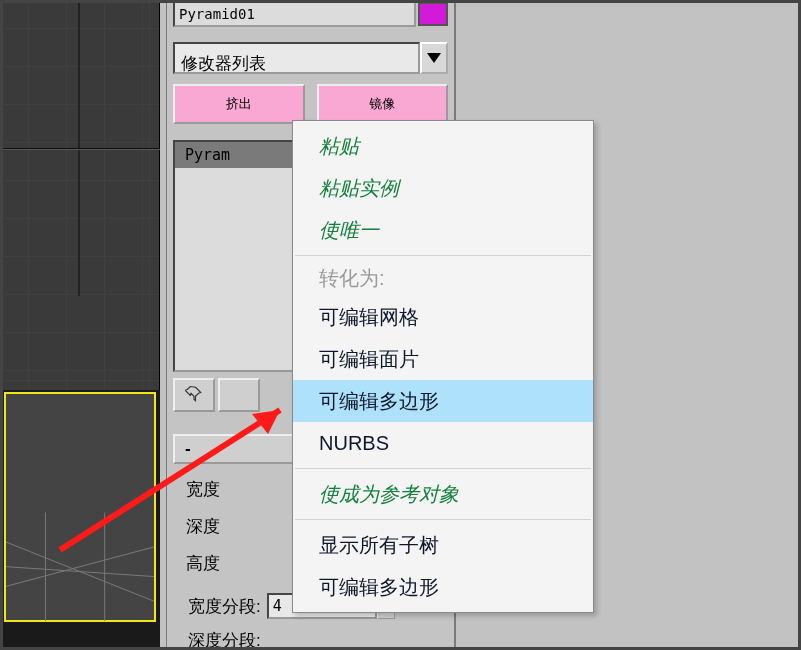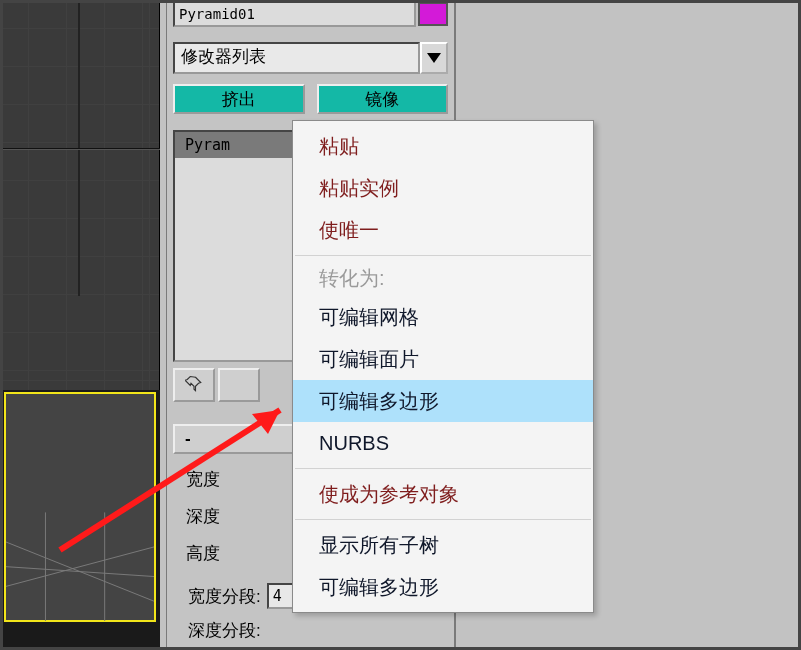--- a/index.html
+++ b/index.html
@@ -20,26 +20,26 @@
 
   
   .panel { position:absolute; left:166px; top:0; width:290px; height:650px; background:#c4c4c4; border-left:1px solid #7a7a7a; border-right:2px solid #7a7a7a;}
   .panel > * { margin-left:6px; margin-right:6px; }
 
   .name-row { display:flex; align-items:center; margin-top:0; height:28px;}
   .name-input { flex:1; background:#dcdcdc; border:2px inset #999; height:26px; padding:0 4px; font: 14px/22px monospace; }
   .color-swatch { width:30px; height:24px; background:#d31ad8; border:2px solid #555; margin-left:2px; }
 
   .dropdown { margin-top:14px; display:flex;}
-  .dropdown-field { flex:1; background:#e9e9e9; border:2px inset #999; height:32px; font-size:17px; padding:1px 6px;}
+  .dropdown-field { flex:1; background:#e9e9e9; border:2px inset #999; height:32px; font-size:17px; padding:8px 6px;}
   .dropdown-btn { width:28px; height:32px; background:#d8d8d8; border:2px outset #fff; display:flex; align-items:center; justify-content:center;}
   .tri-down { width:0;height:0;border-left:7px solid transparent;border-right:7px solid transparent;border-top:10px solid #000;}
 
   .btn-row { margin-top:10px; display:flex; gap:12px;}
-  .wide-btn { flex:1; height:30px; background:#14b8a6; border:2px outset #eee; font-size:17px; }
+  .wide-btn { flex:1; height:40px; background:#f9a8d4; border:2px outset #eee; font-size:13px; }
 
   .mod-stack { margin-top:16px; background:#dcdcdc; border:2px inset #999; height:232px; position:relative;}
   .mod-stack-item { background:#7a7a7a; color:#000; padding:4px 10px; font: 15px/18px monospace; }
 
   .stack-btn-row { margin-top:6px; display:flex; gap:3px;}
   .stack-btn-row button { width:42px; height:34px; background:#cfcfcf; border:2px outset #eee; display:flex; align-items:center; justify-content:center; font-size:14px;}
   .pin-icon svg { width:18px; height:18px; }
 
   .rollout-hdr { margin-top:22px; height:30px; background:#cfcfcf; border:2px outset #eee; display:flex; align-items:center; padding:0 10px; font-size:17px;}
   .rollout-hdr .minus { font-weight:bold; margin-right:10px;}
@@ -50,21 +50,21 @@
   .spin-field { width:110px; height:26px; background:#e8e8e8; border:2px inset #999; font:15px/22px monospace; padding:0 4px;}
   .spin-arrows { width:18px; display:flex; flex-direction:column;}
   .spin-arrows div { flex:1; background:#cfcfcf; border:1px outset #eee;}
 
   .seg-row { margin-top:18px; margin-left:10px; display:flex; align-items:center; font-size:17px;}
   .seg-row .plabel2 { margin-right:6px;margin-left:11px;}
 
   
   .ctx-menu { position:absolute; left:292px; top:120px; width:302px; background:#f4f4f4; border:1px solid #8a8a8a; box-shadow:3px 3px 5px rgba(0,0,0,.2); padding:4px 0;}
   .ctx-item { height:42px; display:flex; align-items:center; padding:0 26px; font-size:20px; color:#0f172a;}
-  .ctx-item.disabled { color:#7f1d1d;}
+  .ctx-item.disabled { color:#15803d;font-style:italic;}
   .ctx-item.highlight { background:#aee1fb;}
   .ctx-sep { height:1px; background:#d2d2d2; margin:4px 2px;}
   .ctx-header { height:36px; display:flex; align-items:center; padding:0 26px; font-size:20px; color:#9a9a9a;}
 
   
   .arrow-svg { position:absolute; left:40px; top:380px; pointer-events:none;}
   .arrow-svg line { stroke:#ff1a1a; stroke-width:6;}
   .arrow-svg polygon { fill:#ff1a1a;}
 
   

